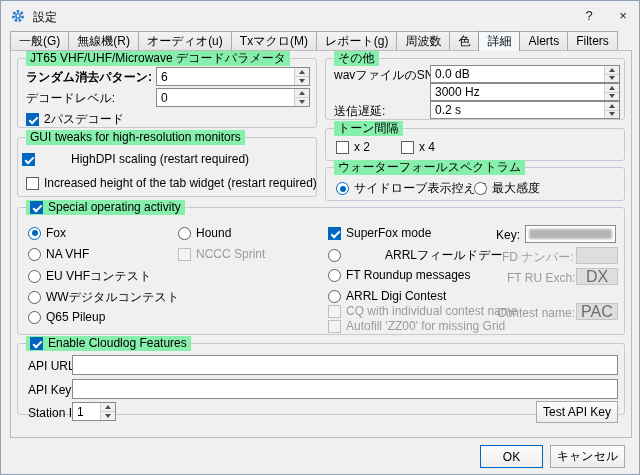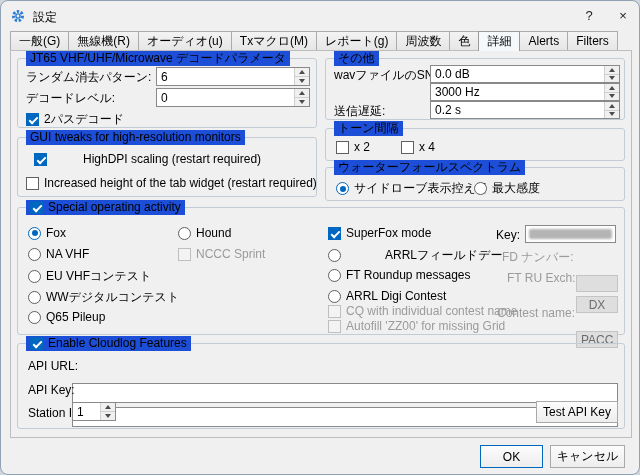--- a/index.html
+++ b/index.html
@@ -1,39 +1,39 @@
 <!DOCTYPE html>
 <html><head>
 <meta charset="utf-8">
 <style>
   * { box-sizing: border-box; margin: 0; padding: 0; }
   html,body { background:#cfd6dd; }
   body { font-family:"Liberation Sans","DejaVu Sans",sans-serif; }
   .dialog { position:relative; width:640px; height:475px; background:#f0f0f0;
-            border:1px solid #8fa1b3; border-radius:8px; overflow:hidden;
+            border:1px solid #8fa1b3; border-radius:0; overflow:hidden;
             font-size:12px; color:#000; }
   
   .titlebar { position:absolute; left:0; top:0; width:100%; height:30px; }
   .gear { position:absolute; left:10px; top:8px; width:14px; height:14px; }
   .win-title { position:absolute; left:32px; top:8px; font-size:12px; }
   .tb-btn { position:absolute; top:0; height:30px; width:32px; text-align:center;
             line-height:30px; font-size:13px; color:#222; cursor:default; }
   .tb-btn.help { left:572px; }
   .tb-btn.close { left:606px; }
   
   .tabbar { position:absolute; left:9px; top:30px; height:20px; display:flex; z-index:3; }
   .tab { height:19px; line-height:18px; padding:0 8px; border:1px solid #ababab;
          border-bottom:none; background:linear-gradient(#f3f3f3,#e6e6e6);
          margin-right:-1px; white-space:nowrap; }
   .tab.selected { height:20px; background:#f6f9fc; border-color:#9a9a9a; position:relative; z-index:4; }
   .pane { position:absolute; left:9px; top:49px; width:622px; height:388px;
           border:1px solid #bdbdbd; background:#f0f0f0; z-index:1; }
   
   .group { position:absolute; border:1px solid #c3ccd5; border-radius:3px; z-index:2; }
-  .gtitle { position:absolute; top:-8px; left:8px; background:#1d4ed8; padding:0 4px;
+  .gtitle { position:absolute; top:-8px; left:8px; background:#86efac; padding:0 4px;
             line-height:15px; white-space:nowrap; display:flex; align-items:center; gap:5px; }
   
   .lbl { position:absolute; line-height:16px; white-space:nowrap; }
   .gray { color:#9b9b9b; }
   
   .check { position:absolute; display:flex; align-items:center; gap:5px; white-space:nowrap; }
   .check.inline { position:static; }
   .cb { width:13px; height:13px; border:1px solid #5f5f5f; background:#fff; flex:none; position:relative; }
   .checked .cb { background:#0067c0; border-color:#0067c0; }
   .checked .cb::after { content:""; position:absolute; left:2px; top:3px; width:7px; height:3px;
@@ -46,21 +46,21 @@
                     background:#0067c0; border-radius:50%; }
   
   .spin { position:absolute; display:flex; background:#fff; border:1px solid #898989; }
   .spin-val { flex:1; padding:0 4px; line-height:16px; align-self:center; overflow:hidden; white-space:nowrap; }
   .spin-ctrl { width:15px; display:flex; flex-direction:column; border-left:1px solid #cfcfcf; }
   .spin-btn { flex:1; background:#f0f0f0; display:flex; align-items:center; justify-content:center; }
   .spin-btn + .spin-btn { border-top:1px solid #cfcfcf; }
   .arrow-up { width:0; height:0; border-left:3px solid transparent; border-right:3px solid transparent; border-bottom:4px solid #4c4c4c; }
   .arrow-down { width:0; height:0; border-left:3px solid transparent; border-right:3px solid transparent; border-top:4px solid #4c4c4c; }
   
-  .tinput { position:absolute; border:1px solid #898989; background:#fff; font:inherit; font-size:12px; padding:1px 4px;margin-top:28px; }
+  .tinput { position:absolute; border:1px solid #898989; background:#fff; font:inherit; font-size:16px; padding:1px 4px; }
   .dis-field { background:#dedede; border-color:#c4c4c4; color:#6d6d6d; text-align:center; }
   .key-field { position:absolute; border:1px solid #898989; background:#fff; display:flex; align-items:center; padding:2px 3px; }
   .redact { flex:1; height:10px; background:#b4b4b4; border-radius:2px; filter:blur(1.3px); }
   
   .btn { position:absolute; border:1px solid #a9a9a9; background:linear-gradient(#fcfcfc,#ededed);
          font:inherit; font-size:12px; text-align:center; display:flex; align-items:center; justify-content:center; }
   .btn.default { border-color:#0067c0; }
 </style>
 </head>
 <body>
@@ -89,21 +89,21 @@
     <div class="tab">色</div>
     <div class="tab selected">詳細</div>
     <div class="tab">Alerts</div>
     <div class="tab">Filters</div>
   </div>
 
   <div class="pane"></div>
 
   <div class="group" style="left:16px; top:57px; width:300px; height:70px;">
     <span class="gtitle">JT65 VHF/UHF/Microwave デコードパラメータ</span>
-    <span class="lbl" style="left:8px; top:10px;">ランダム消去パターン:</span>
+    <span class="lbl" style="left:8px; top:10px;font-weight:bold;">ランダム消去パターン:</span>
     <div class="spin" style="left:138px; top:8px; width:154px; height:19px;">
       <span class="spin-val">6</span>
       <span class="spin-ctrl">
         <span class="spin-btn">
             <span class="arrow-up"></span>
           </span>
         <span class="spin-btn">
             <span class="arrow-down"></span>
           </span>
       </span>
@@ -121,21 +121,21 @@
       </span>
     </div>
     <div class="check checked" style="left:8px; top:52px;">
       <span class="cb"></span>
       <span>2パスデコード</span>
     </div>
   </div>
 
   <div class="group" style="left:16px; top:136px; width:300px; height:60px;">
     <span class="gtitle">GUI tweaks for high-resolution monitors</span>
-    <div class="check checked" style="left:16px; top:14px;gap:36px;">
+    <div class="check checked" style="left:4px; top:14px;gap:36px;">
       <span class="cb"></span>
       <span>HighDPI scaling (restart required)</span>
     </div>
     <div class="check" style="left:8px; top:38px;">
       <span class="cb"></span>
       <span>Increased height of the tab widget (restart required)</span>
     </div>
   </div>
 
   <div class="group" style="left:324px; top:57px; width:300px; height:62px;">
@@ -272,21 +272,21 @@
     <span class="lbl gray" style="left:484px; top:41px; width:70px; text-align:right;">FD ナンバー:</span>
     <input class="tinput dis-field" style="left: 558px; top: 39px; width: 42px; height: 17px;" value="">
 
     <span class="lbl gray" style="left:489px; top:62px; width:65px; text-align:right;">FT RU Exch:</span>
     <input class="tinput dis-field" style="left: 558px; top: 60px; width: 42px; height: 17px;" value="DX">
 
     <span class="lbl gray" style="left:479px; top:97px; width:75px; text-align:right;">Contest name:</span>
     <input class="tinput dis-field" style="left: 558px; top: 95px; width: 42px; height: 17px;" value="PACC">
   </div>
 
-  <div class="group" style="left:16px; top:342px; width:608px; height:86px;">
+  <div class="group" style="left:16px; top:342px; width:608px; height:72px;">
     <span class="gtitle">
       <span class="check checked inline">
         <span class="cb"></span>
       </span>
       <span>Enable Cloudlog Features</span>
     </span>
 
     <span class="lbl" style="left:10px; top:14px;">API URL:</span>
     <input class="tinput" style="left: 54px; top: 11px; width: 546px; height: 20px;" value="">
 

